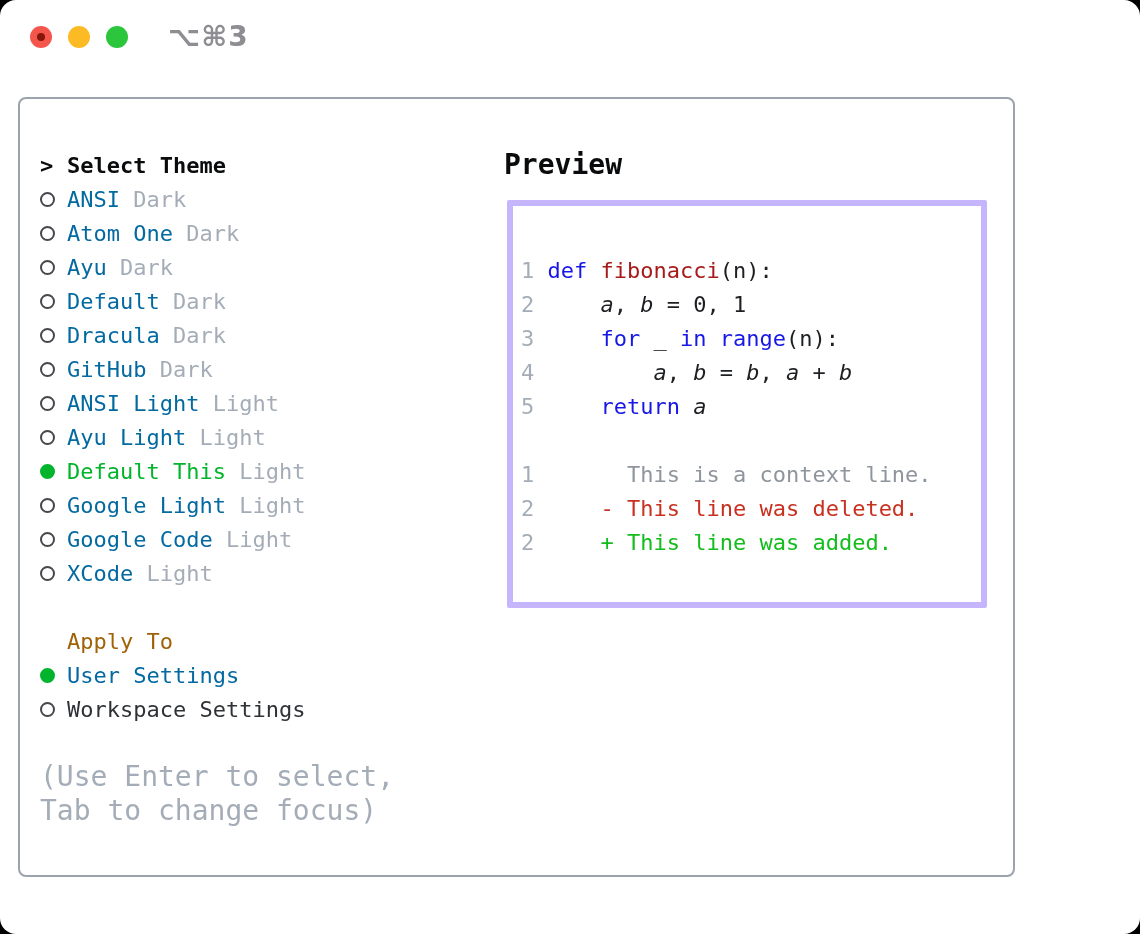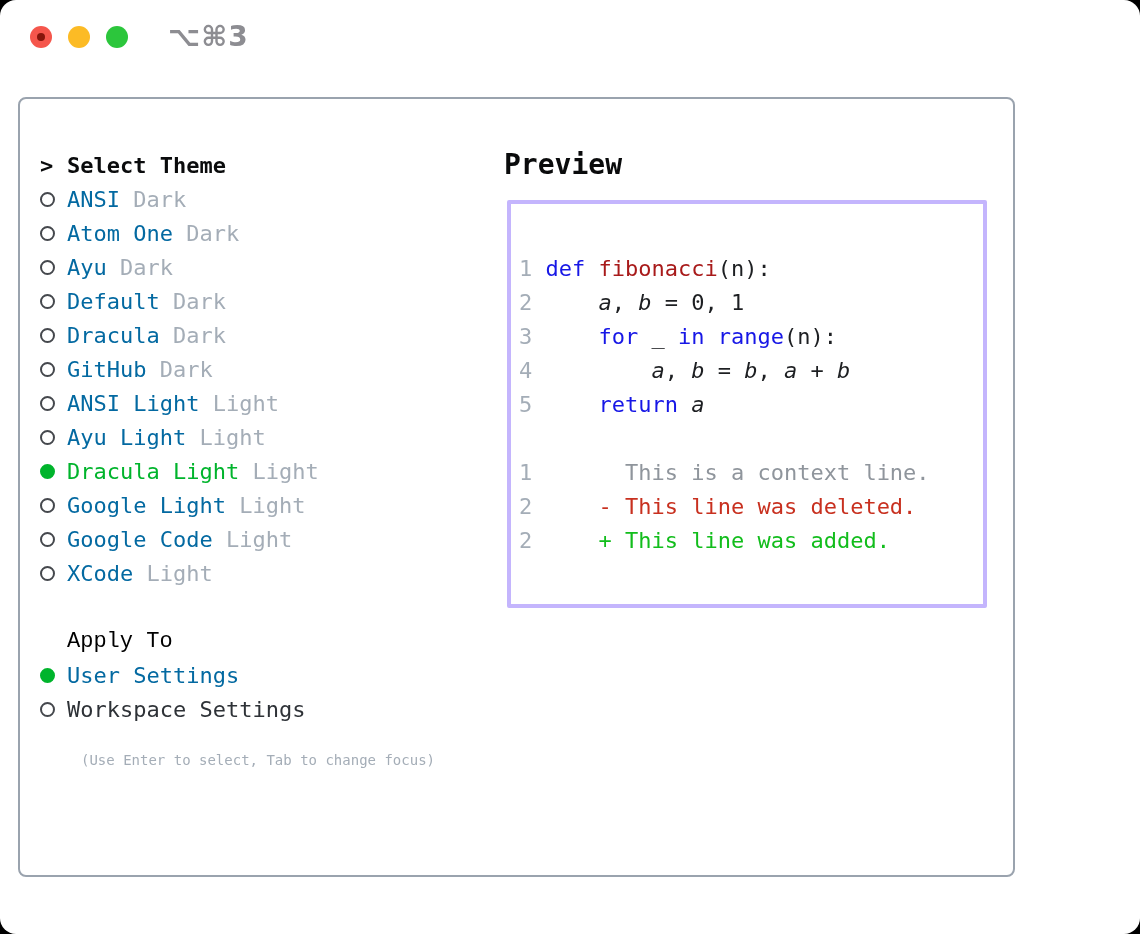--- a/index.html
+++ b/index.html
@@ -16,36 +16,36 @@
   .wtitle{position:absolute;left:168px;top:20px;font-family:"DejaVu Sans",sans-serif;font-size:28px;font-weight:700;color:#8d8d92;letter-spacing:1px;}
 
   
   .main-box{position:absolute;left:18px;top:97px;width:997px;height:780px;box-sizing:border-box;
             border:2px solid #9aa3ae;border-radius:8px;background:#fff;}
 
   .row{display:flex;align-items:center;height:34px;white-space:pre;font-size:22px;color:#2e3237;}
   .marker{width:27px;flex:none;display:flex;align-items:center;}
   .prompt{color:#0a0b0c;font-weight:700;}
   .htext{font-weight:700;color:#0a0b0c;}
-  .atext{color:#000000;font-family:Liberation Mono, monospace;}
+  .atext{color:#a16207;}
   .radio{width:15px;height:15px;box-sizing:border-box;border:2px solid #45484d;border-radius:50%;}
   .radio.sel{border-color:#00b42c;background:#00b42c;}
   .tname{color:#0369a1;}
   .tname.sel{color:#00b42c;}
   .aname{color:#2e3237;}
   .aname.sel{color:#0369a1;}
   .tvariant{color:#a4adb7;}
 
   .list{position:absolute;left:20px;top:49px;}
   .apply{position:absolute;left:20px;top:525px;}
-  .help{position:absolute;left:20px;top:644px;width:410px;font-size:14px;line-height:34px;color:#a4adb7;margin-left:41px;}
+  .help{position:absolute;left:20px;top:661px;width:410px;font-size:28px;line-height:34px;color:#a4adb7;}
 
   .pv-title{position:absolute;left:484px;top:49px;height:34px;line-height:34px;font-size:28px;font-weight:700;color:#0a0b0c;}
   .pv-box{position:absolute;left:487px;top:101px;width:480px;height:408px;box-sizing:border-box;
-          border:4px solid #c4b5fd;border-radius:2px;background:#fff;}
+          border:6px solid #c4b5fd;border-radius:2px;background:#fff;}
   .pcode{position:absolute;left:8px;top:48px;}
   .pline{height:34px;line-height:34px;white-space:pre;font-size:22px;color:#1d1f22;}
   .lnum{color:#a4adb7;}
   .tok-kw{color:#1717e6;}
   .tok-fn{color:#a81a1a;}
   .tok-var{font-style:italic;}
   .tok-ctx{color:#8f959c;}
   .tok-del{color:#c8301f;margin-top:14px;}
   .tok-add{color:#12bd1c;}
 </style>
@@ -70,21 +70,21 @@
       </div>
 
     <div class="row"><span class="marker"><span class="radio"></span></span><span class="tname">ANSI</span><span class="tvariant"> Dark</span></div>
         <div class="row"><span class="marker"><span class="radio"></span></span><span class="tname">Atom One</span><span class="tvariant"> Dark</span></div>
         <div class="row"><span class="marker"><span class="radio"></span></span><span class="tname">Ayu</span><span class="tvariant"> Dark</span></div>
         <div class="row"><span class="marker"><span class="radio"></span></span><span class="tname">Default</span><span class="tvariant"> Dark</span></div>
         <div class="row"><span class="marker"><span class="radio"></span></span><span class="tname">Dracula</span><span class="tvariant"> Dark</span></div>
         <div class="row"><span class="marker"><span class="radio"></span></span><span class="tname">GitHub</span><span class="tvariant"> Dark</span></div>
         <div class="row"><span class="marker"><span class="radio"></span></span><span class="tname">ANSI Light</span><span class="tvariant"> Light</span></div>
         <div class="row"><span class="marker"><span class="radio"></span></span><span class="tname">Ayu Light</span><span class="tvariant"> Light</span></div>
-        <div class="row"><span class="marker"><span class="radio sel"></span></span><span class="tname sel">Dracula Light</span><span class="tvariant"> Light</span></div>
+        <div class="row"><span class="marker"><span class="radio sel"></span></span><span class="tname sel">Default This</span><span class="tvariant"> Light</span></div>
         <div class="row"><span class="marker"><span class="radio"></span></span><span class="tname">Google Light</span><span class="tvariant"> Light</span></div>
         <div class="row"><span class="marker"><span class="radio"></span></span><span class="tname">Google Code</span><span class="tvariant"> Light</span></div>
         <div class="row"><span class="marker"><span class="radio"></span></span><span class="tname">XCode</span><span class="tvariant"> Light</span></div>
       </div>
 
     <div class="apply" id="apply-list">
       <div class="row">
         <span class="marker"></span>
         <span class="atext">Apply To</span>
       </div>

